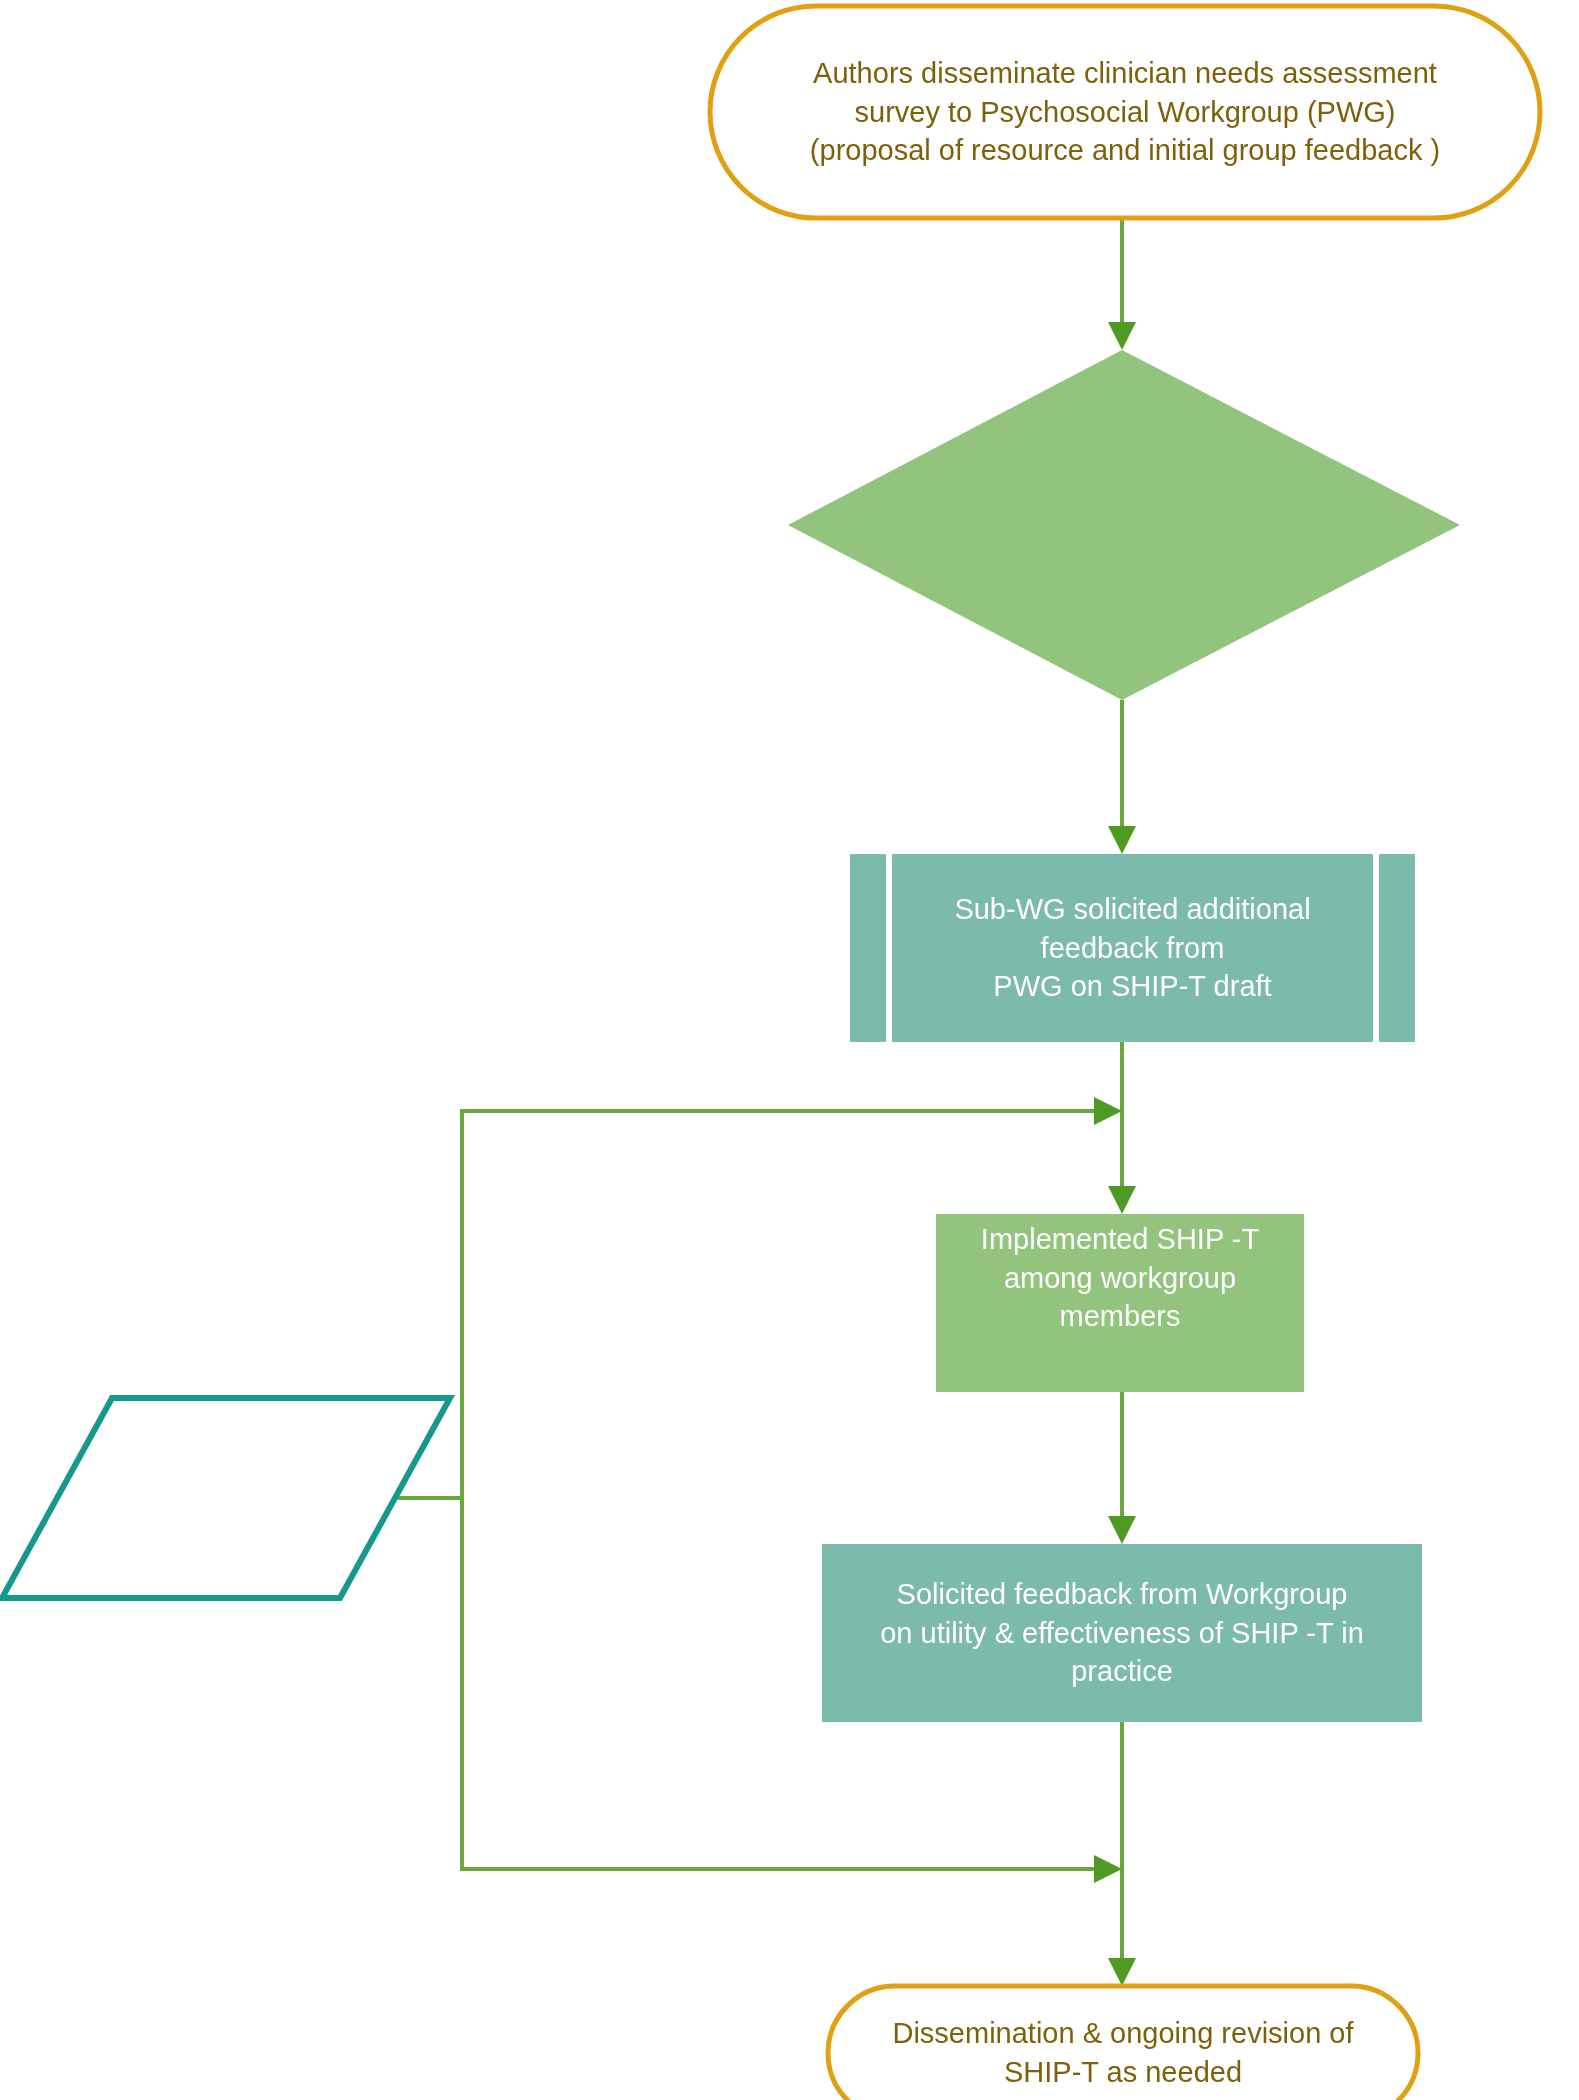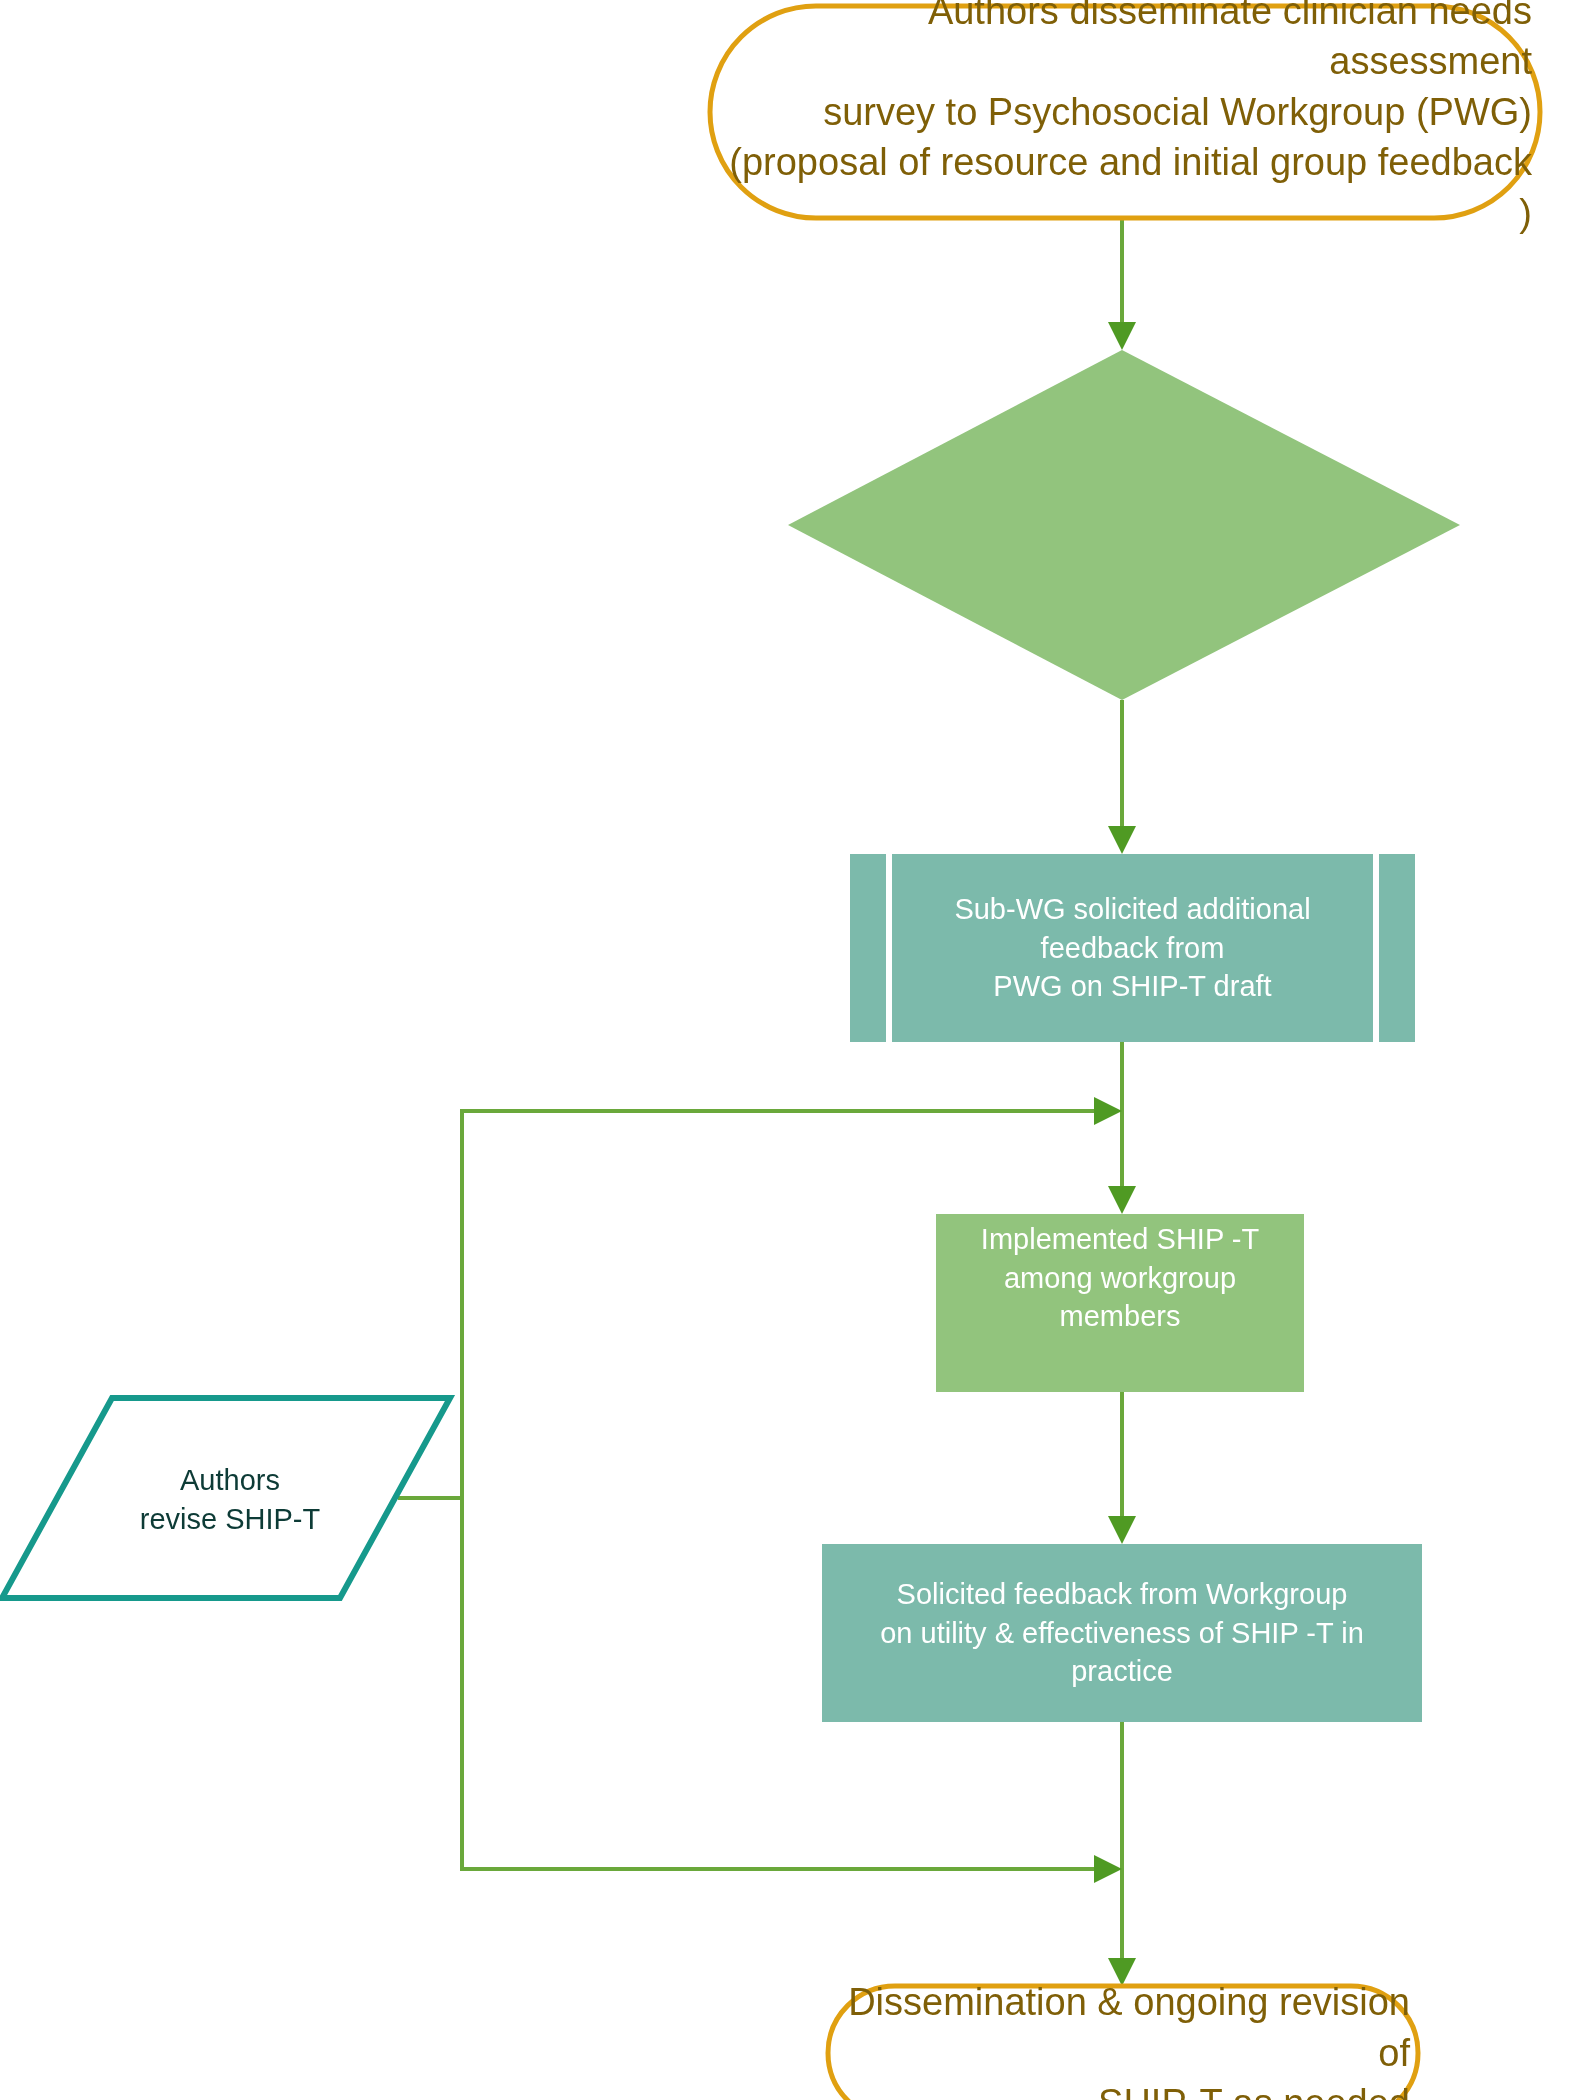--- a/index.html
+++ b/index.html
@@ -32,22 +32,21 @@
     display: flex;
     align-items: center;
     justify-content: center;
     text-align: center;
     line-height: 1.33;
     pointer-events: none;
     white-space: pre-line;
   }
   .t-start, .t-end {
     color: #7f5f07;
-    font-size: 38px;
-    text-align: right;
+    font-size: 29px;
   }
   .t-diamond, .t-process, .t-predef {
     color: #ffffff;
     font-size: 29px;
   }
   .t-parallel {
     color: #0d3b36;
     font-size: 29px;
   }
 </style>
@@ -129,19 +128,17 @@
 PWG on SHIP-T draft</div>
 
   <div class="node-text t-process" style="left:940px; top:1214px; width:360px; height:128px;">Implemented SHIP -T
 among workgroup
 members</div>
 
   <div class="node-text t-process" style="left:826px; top:1544px; width:592px; height:178px;">Solicited feedback from Workgroup
 on utility &amp; effectiveness of SHIP -T in
 practice</div>
 
-  <div class="node-text t-parallel" style="left:60px; top:1420px; width:340px; height:160px;">Authors
-revise SHIP-T</div>
 
   <div class="node-text t-end" style="left:836px; top:1986px; width:574px; height:134px;">Dissemination &amp; ongoing revision of
 SHIP-T as needed</div>
 
 </div>
 
 </body></html>

